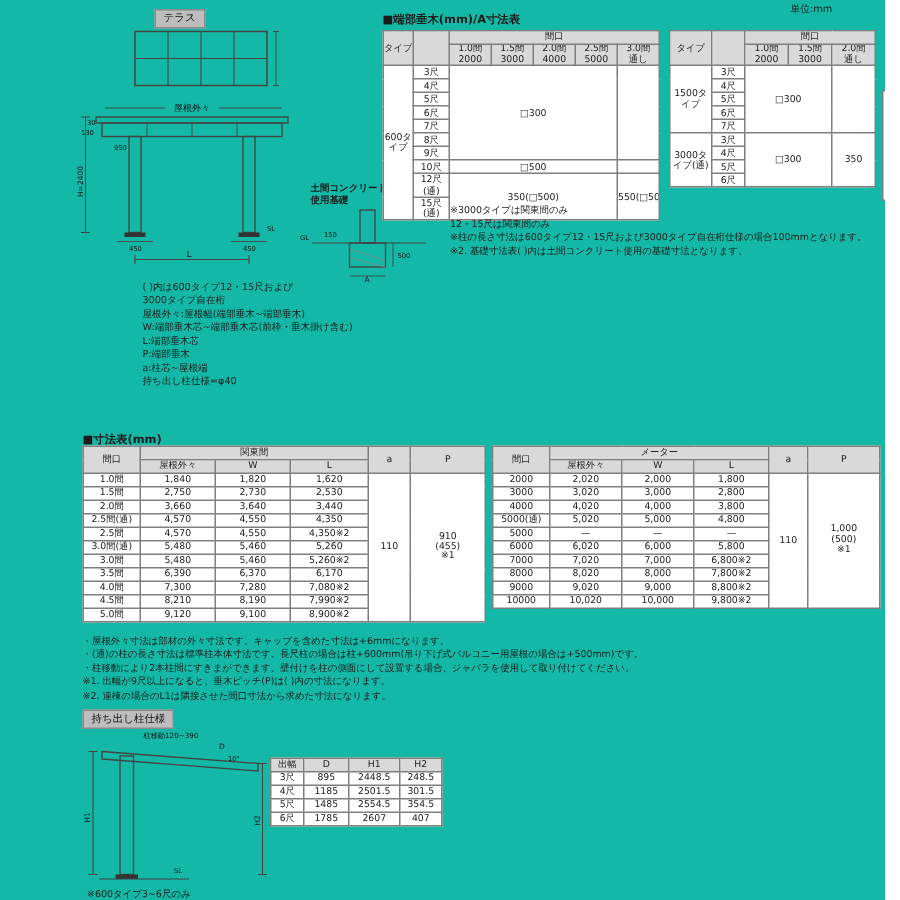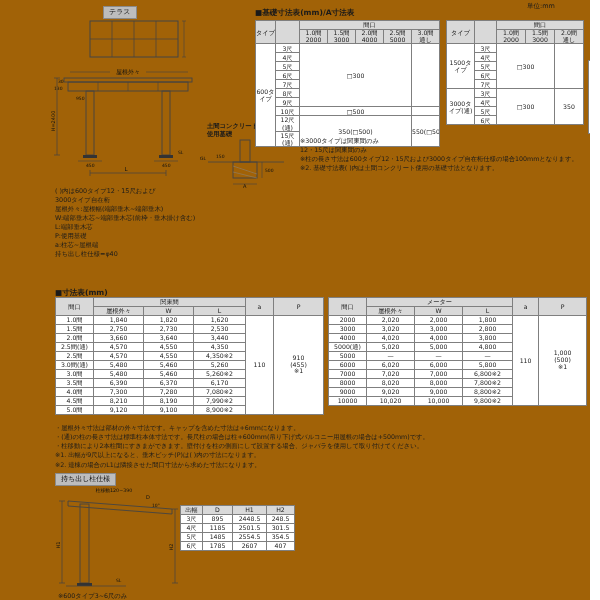--- a/index.html
+++ b/index.html
@@ -1,30 +1,30 @@
 <!DOCTYPE html>
 <html><head>
 <meta charset="utf-8">
 <style>
   html,body{margin:0;padding:0;background:#fff;}
-  .page{position:relative;width:590px;height:600px;background:#a16207;
+  .page{position:relative;width:590px;height:600px;background:#14b8a6;
         font-family:"DejaVu Sans",sans-serif;color:#1a1a1a;overflow:hidden;}
   .abs{position:absolute;}
   .chip{background:#bdbdbd;border:1px solid #8a8a8a;font-size:7px;text-align:center;
         line-height:11px;padding:0 5px;color:#111;}
   .sec-title{font-size:7.6px;font-weight:bold;white-space:nowrap;}
   .unit{font-size:6.5px;}
   .tbl{border-collapse:collapse;table-layout:fixed;background:#fff;}
   .tbl th,.tbl td{border:1px solid #7f7f7f;font-size:6.2px;font-weight:normal;
         text-align:center;vertical-align:middle;padding:0;line-height:1.15;height:8px;overflow:hidden;}
   .tbl th{background:#d9d9d9;}
   .two{display:block;line-height:1.08;}
   .wrapcell{font-size:6px;line-height:1.1;word-break:break-all;}
   .noteblock div{font-size:6.3px;line-height:1.45;white-space:nowrap;}
-  .legend div{font-size:6.4px;line-height:1.4;white-space:nowrap;}
+  .legend div{font-size:6.4px;line-height:1.4;white-space:nowrap;margin-left:40px;}
   .found-t{font-size:6.3px;font-weight:bold;white-space:nowrap;line-height:1.25;}
   .side-tab{border:1px solid #7f7f7f;background:#fff;}
   svg text{font-family:"DejaVu Sans",sans-serif;fill:#111;}
   svg{overflow:visible;}
 </style>
 </head>
 <body>
 
 <div class="page">
 
@@ -84,21 +84,21 @@
     <text x="16" y="18" font-size="4.5">150</text>
     <rect x="33" y="22" width="24" height="16" fill="none" stroke="#444" stroke-width="0.9"></rect>
     <line x1="33" y1="26" x2="57" y2="34" stroke="#888" stroke-width="0.5"></line>
     <line x1="33" y1="32" x2="57" y2="38" stroke="#888" stroke-width="0.5"></line>
     <line x1="62" y1="22" x2="62" y2="38" stroke="#444" stroke-width="0.6"></line>
     <text x="65" y="32" font-size="4.5">500</text>
     <line x1="33" y1="44" x2="57" y2="44" stroke="#444" stroke-width="0.6"></line>
     <text x="43" y="48" font-size="5">A</text>
   </svg>
 
-  <div class="abs sec-title" style="left:255px;top:8px;">■基礎寸法表(mm)/A寸法表</div>
+  <div class="abs sec-title" style="left:255px;top:8px;">■端部垂木(mm)/A寸法表</div>
 
   <table class="tbl abs" style="left:255px;top:20px;width:184px;">
     <colgroup>
         <col style="width:20px">
         <col style="width:24px">
         <col style="width:28px">
         <col style="width:28px">
         <col style="width:28px">
         <col style="width:28px">
         <col style="width:28px">
@@ -247,21 +247,21 @@
     <div>※柱の長さ寸法は600タイプ12・15尺および3000タイプ自在桁仕様の場合100mmとなります。</div>
     <div>※2. 基礎寸法表( )内は土間コンクリート使用の基礎寸法となります。</div>
   </div>
 
   <div class="abs legend" style="left:55px;top:187px;">
     <div>( )内は600タイプ12・15尺および</div>
     <div>3000タイプ自在桁</div>
     <div>屋根外々:屋根幅(端部垂木~端部垂木)</div>
     <div>W:端部垂木芯~端部垂木芯(前枠・垂木掛け含む)</div>
     <div>L:端部垂木芯</div>
-    <div>P:使用基礎</div>
+    <div>P:端部垂木</div>
     <div>a:柱芯~屋根端</div>
     <div>持ち出し柱仕様=φ40</div>
   </div>
 
   <div class="abs sec-title" style="left:55px;top:288px;text-align:right;">■寸法表(mm)</div>
 
   <table class="tbl abs" style="left:55px;top:297px;width:268px;">
     <colgroup>
         <col style="width:38px">
         <col style="width:50px">

